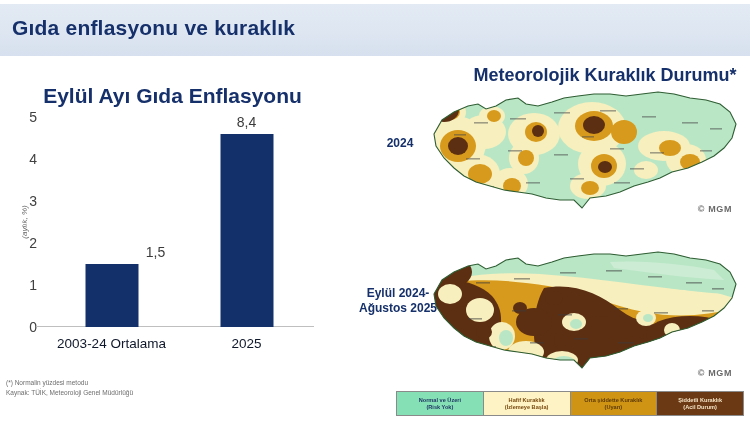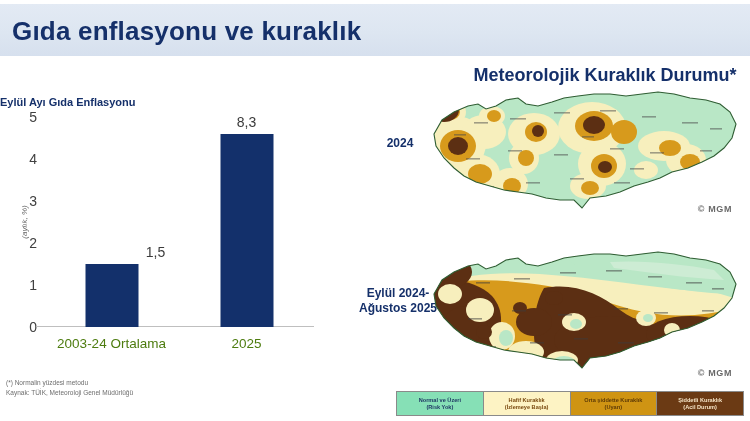--- a/index.html
+++ b/index.html
@@ -12,29 +12,29 @@
   }
   #slide{position:absolute;inset:0;background:#ffffff;}
 
   
   #header{
     position:absolute;left:0;top:4px;width:750px;height:52px;
     background:linear-gradient(180deg,#e3eaf4 0%,#dde6f1 55%,#d6e0ee 100%);
   }
   #header-title{
     position:absolute;left:12px;top:12px;
-    font-size:26px;font-weight:bold;color:#15306a;
+    font-size:21px;font-weight:bold;color:#15306a;
     letter-spacing:.2px;white-space:nowrap;
   }
 
   
   #chart-panel{position:absolute;left:0;top:62px;width:345px;height:310px;}
   #chart-title{
-    position:absolute;left:0;top:22px;width:345px;
-    font-size:11px;font-weight:bold;color:#15306a;margin-top:12px;
+    position:absolute;left:0;top:22px;width:345px;text-align:center;
+    font-size:21px;font-weight:bold;color:#15306a;
   }
   #plot{position:absolute;left:44px;top:55px;width:270px;height:210px;}
   .ytick{
     position:absolute;right:100%;margin-right:7px;
     transform:translateY(-50%);
     font-size:14px;color:#404040;white-space:nowrap;
   }
   #axis-line{
     position:absolute;left:-8px;bottom:0;width:278px;height:1.5px;background:#bfbfbf;
   }
@@ -52,21 +52,21 @@
     position:absolute;bottom:0;left:50%;transform:translateX(-50%);
     width:53px;background:#13306b;
   }
   .bar-value{
     position:absolute;left:50%;transform:translateX(-50%);
     font-size:14px;color:#3b3b3b;white-space:nowrap;
   }
   .cat-label{
     position:absolute;top:100%;margin-top:9px;left:50%;
     transform:translateX(-50%);
-    font-size:13.5px;color:#4d7c0f;white-space:nowrap;
+    font-size:13.5px;color:#0f172a;white-space:nowrap;
   }
   #footnote{
     position:absolute;left:6px;top:378px;width:280px;
     font-size:6.5px;line-height:1.55;color:#6d6d6d;
   }
 
   
   #map-panel{position:absolute;left:340px;top:58px;width:410px;height:363px;}
   #map-title{
     position:absolute;left:130px;top:7px;width:270px;text-align:center;
@@ -126,21 +126,21 @@
       <div id="axis-line"></div>
 
       <div class="bar-slot s0">
         <div class="bar" id="bar0" style="height: 30%; background: rgb(19, 48, 107);"></div>
         <div class="bar-value" id="val0" style="bottom: calc(30% + 4px); margin-left: 44px;">1,5</div>
         <div class="cat-label">2003-24 Ortalama</div>
       </div>
 
       <div class="bar-slot s1">
         <div class="bar" id="bar1" style="height: 92%; background: rgb(19, 48, 107);"></div>
-        <div class="bar-value" id="val1" style="bottom: calc(92% + 4px);">8,3</div>
+        <div class="bar-value" id="val1" style="bottom: calc(92% + 4px);">8,4</div>
         <div class="cat-label">2025</div>
       </div>
     </div>
   </div>
 
   <div id="footnote">
     <div>(*) Normalin yüzdesi metodu</div>
     <div>Kaynak: TÜİK, Meteoroloji Genel Müdürlüğü</div>
   </div>
 

